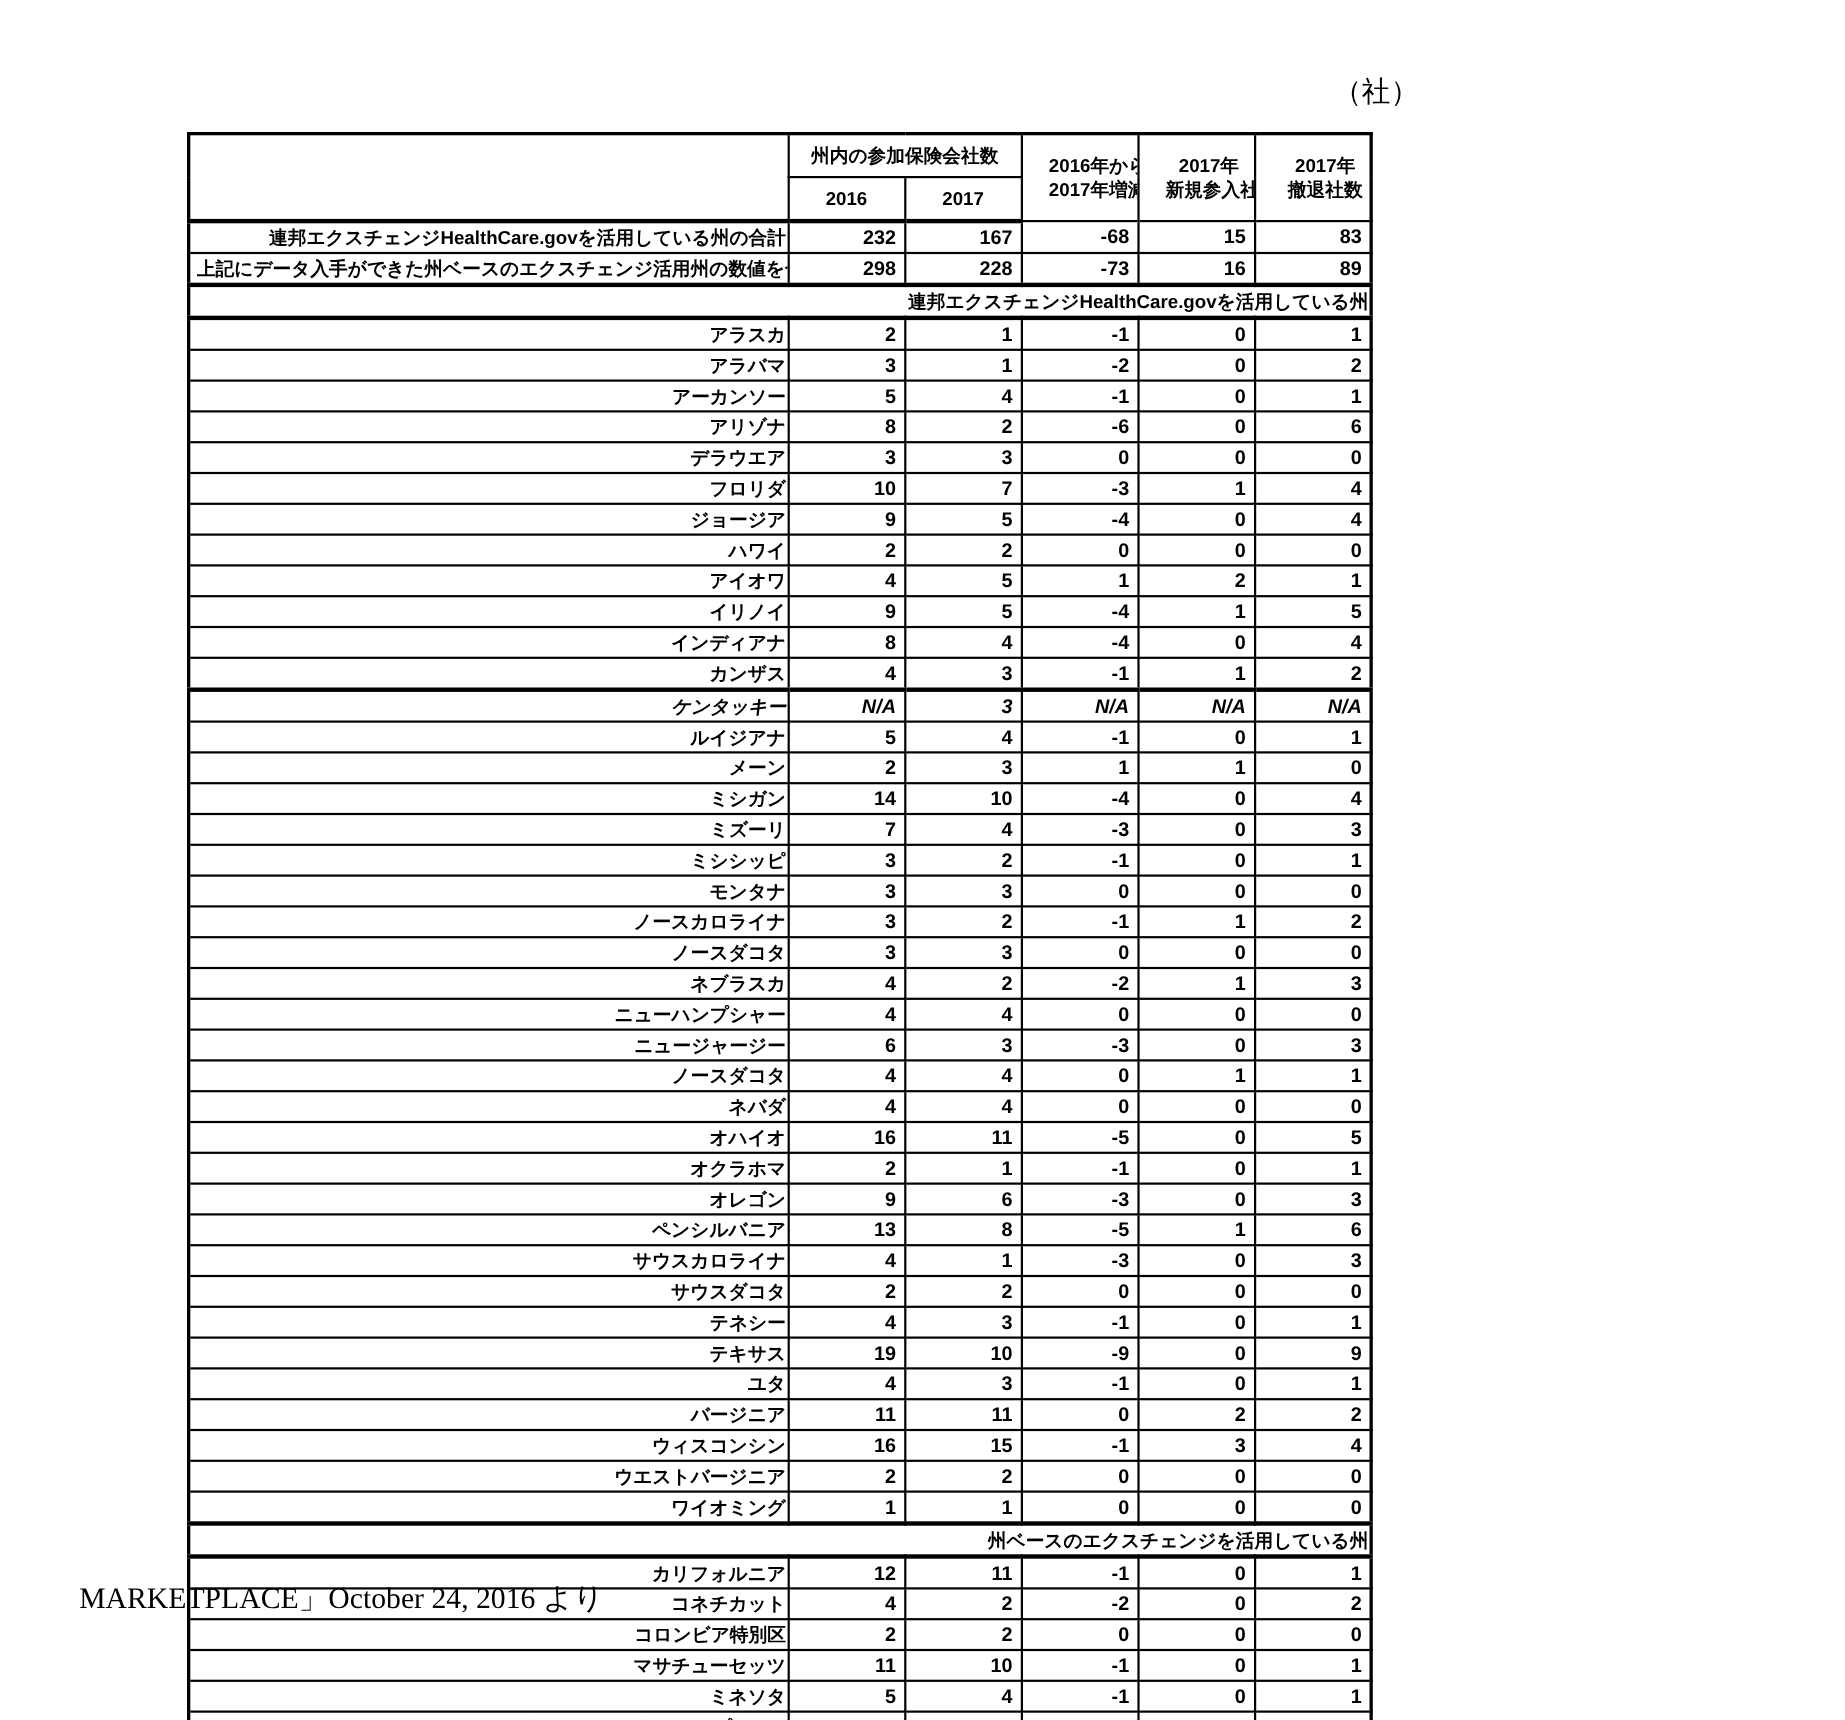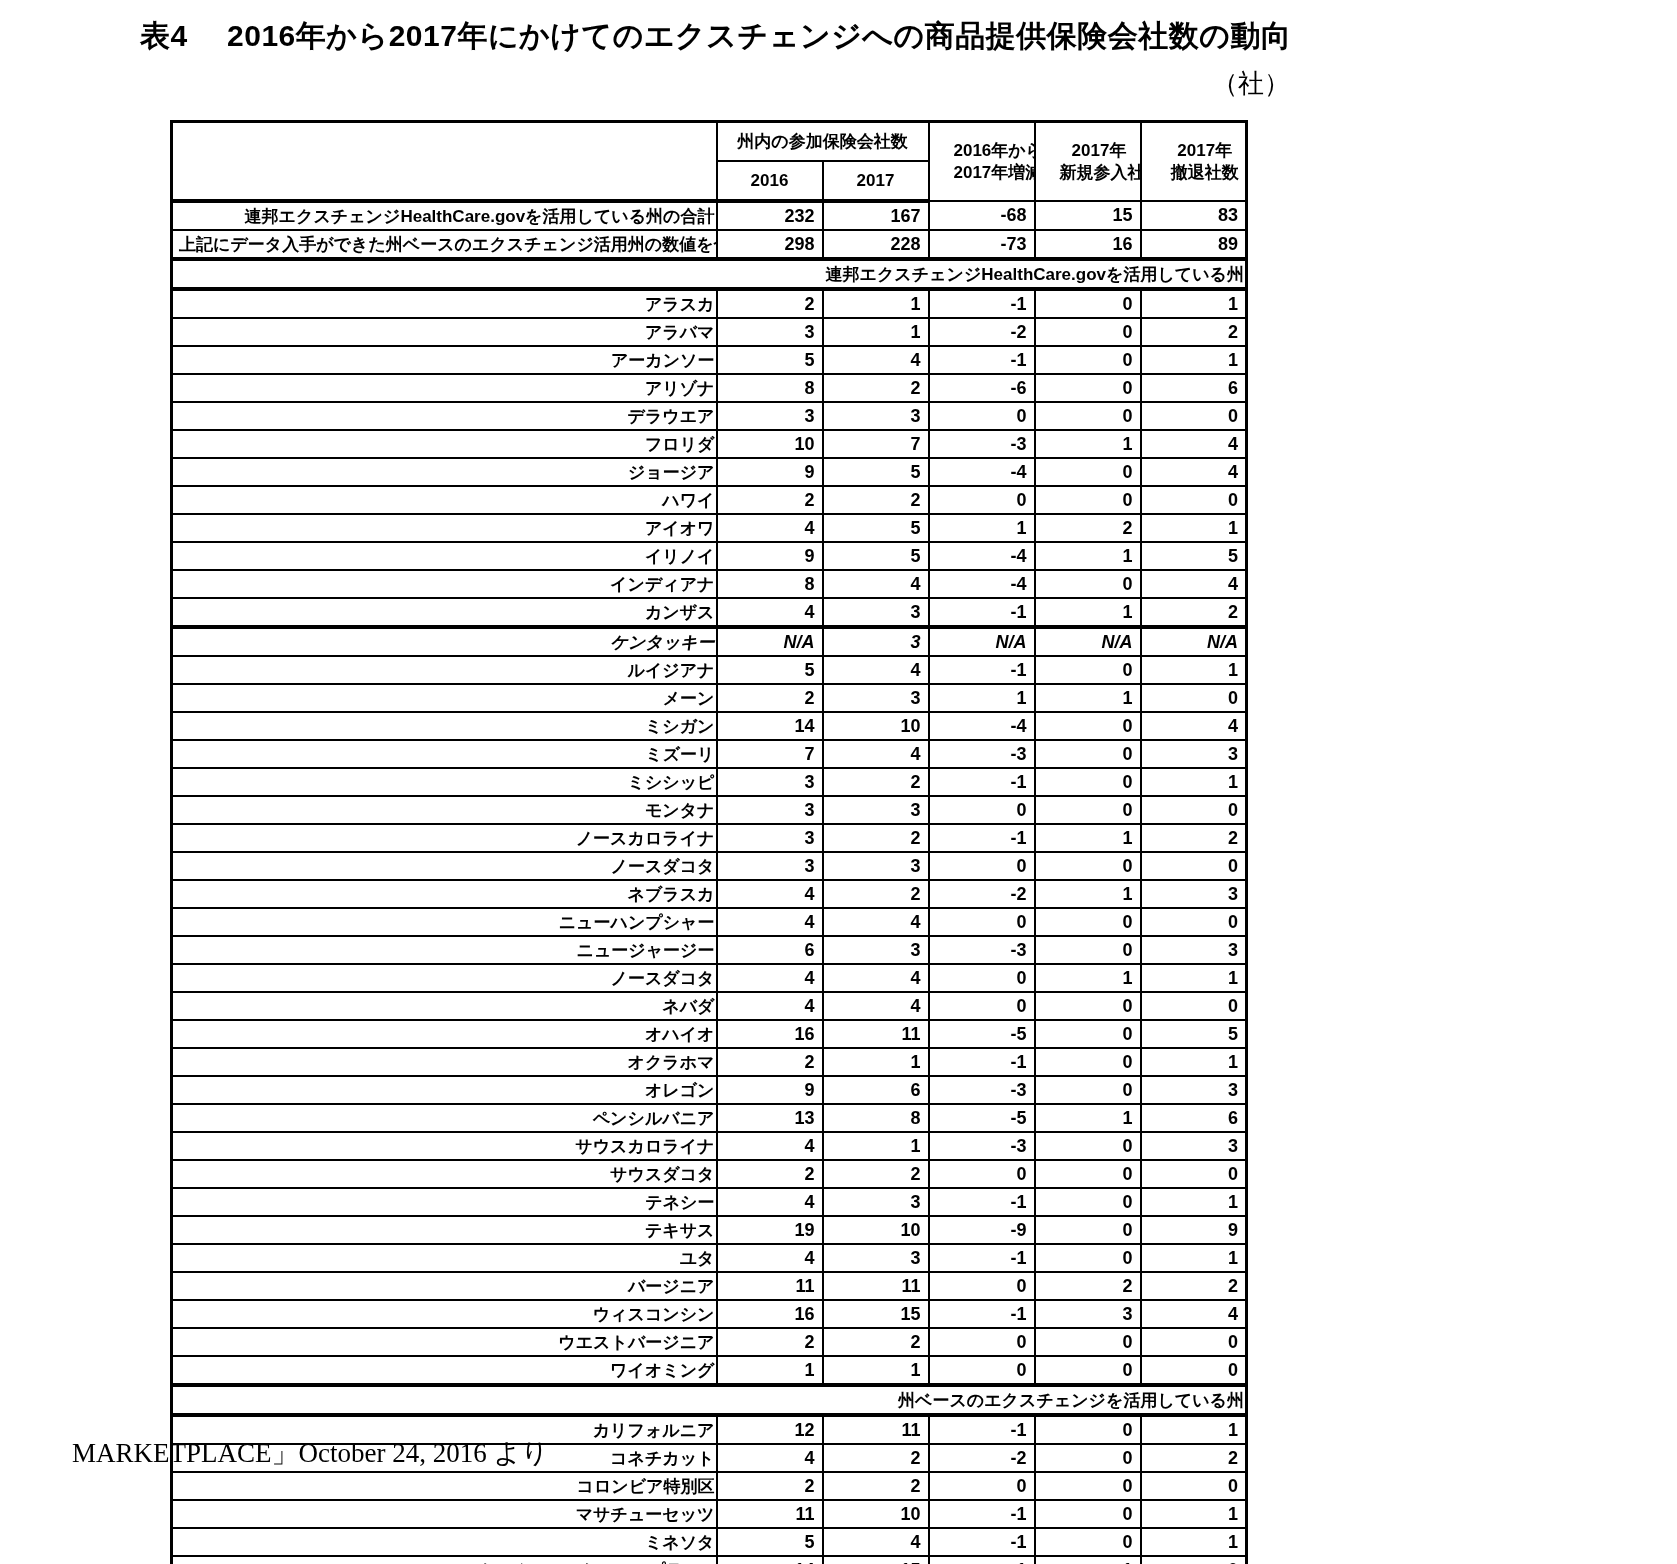--- a/index.html
+++ b/index.html
@@ -85,21 +85,20 @@
     font-size:27px;
     line-height:1.0;
   }
   .footer .fline{margin-bottom:47px;white-space:nowrap;}
 </style>
 </head>
 <body>
 
 <div class="page">
 
-  <div class="title">表4　 2016年から2017年にかけてのエクスチェンジへの商品提供保険会社数の動向</div>
 
   <div class="unit">（社）</div>
 
   <table class="tbl">
     <colgroup>
       <col style="width:545px">
       <col style="width:106px">
       <col style="width:106px">
       <col style="width:106px">
       <col style="width:106px">

